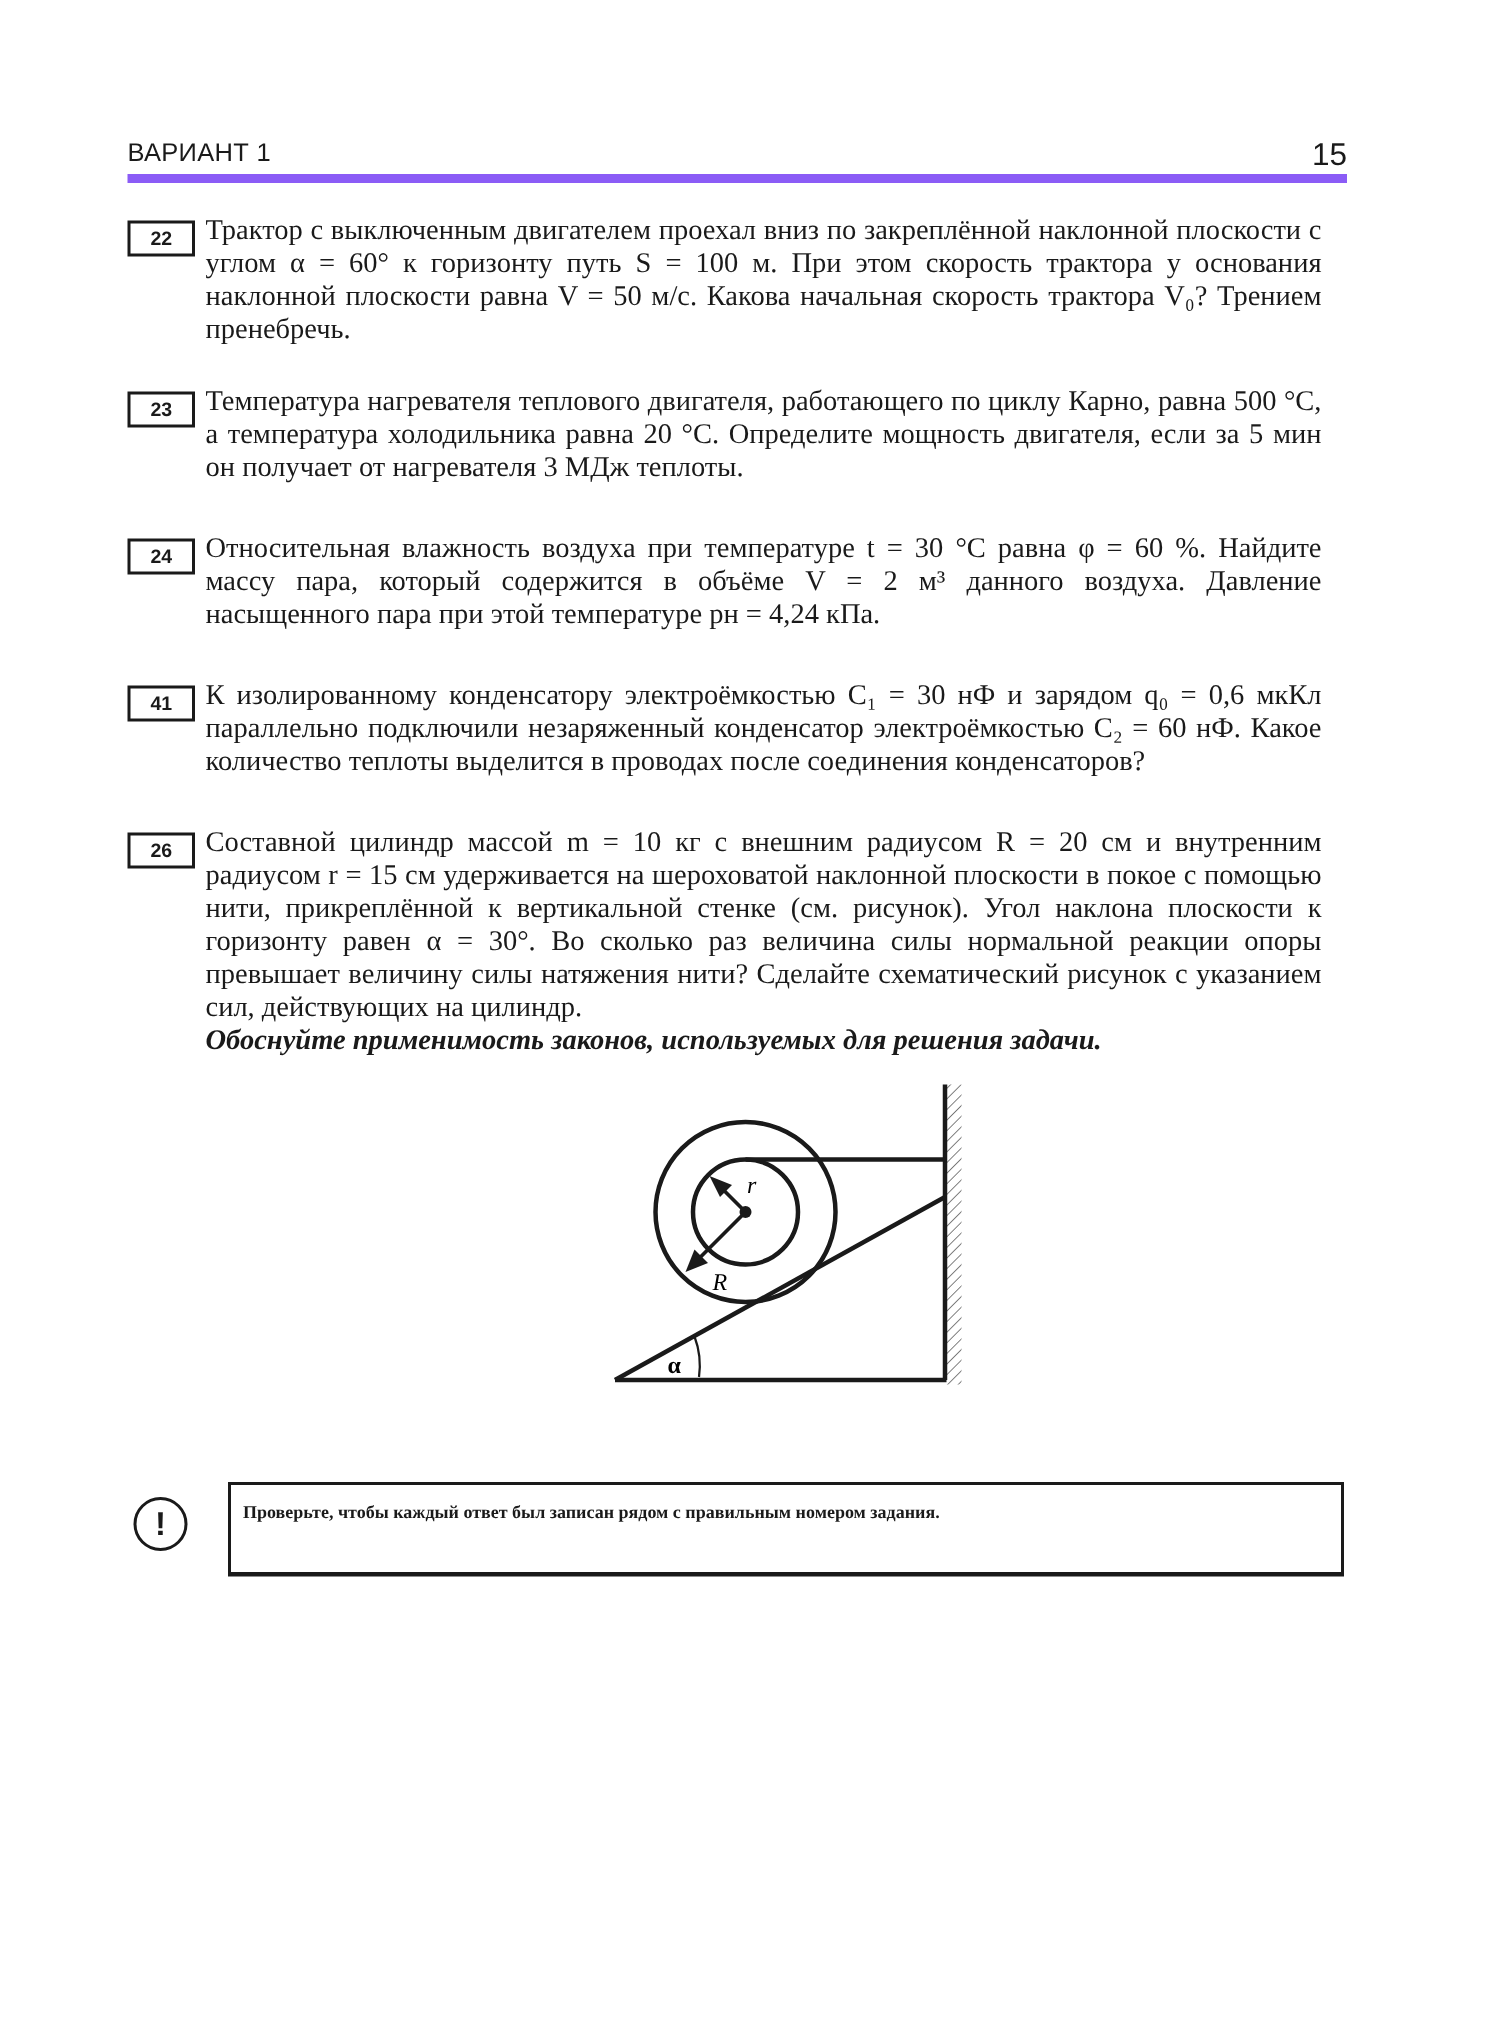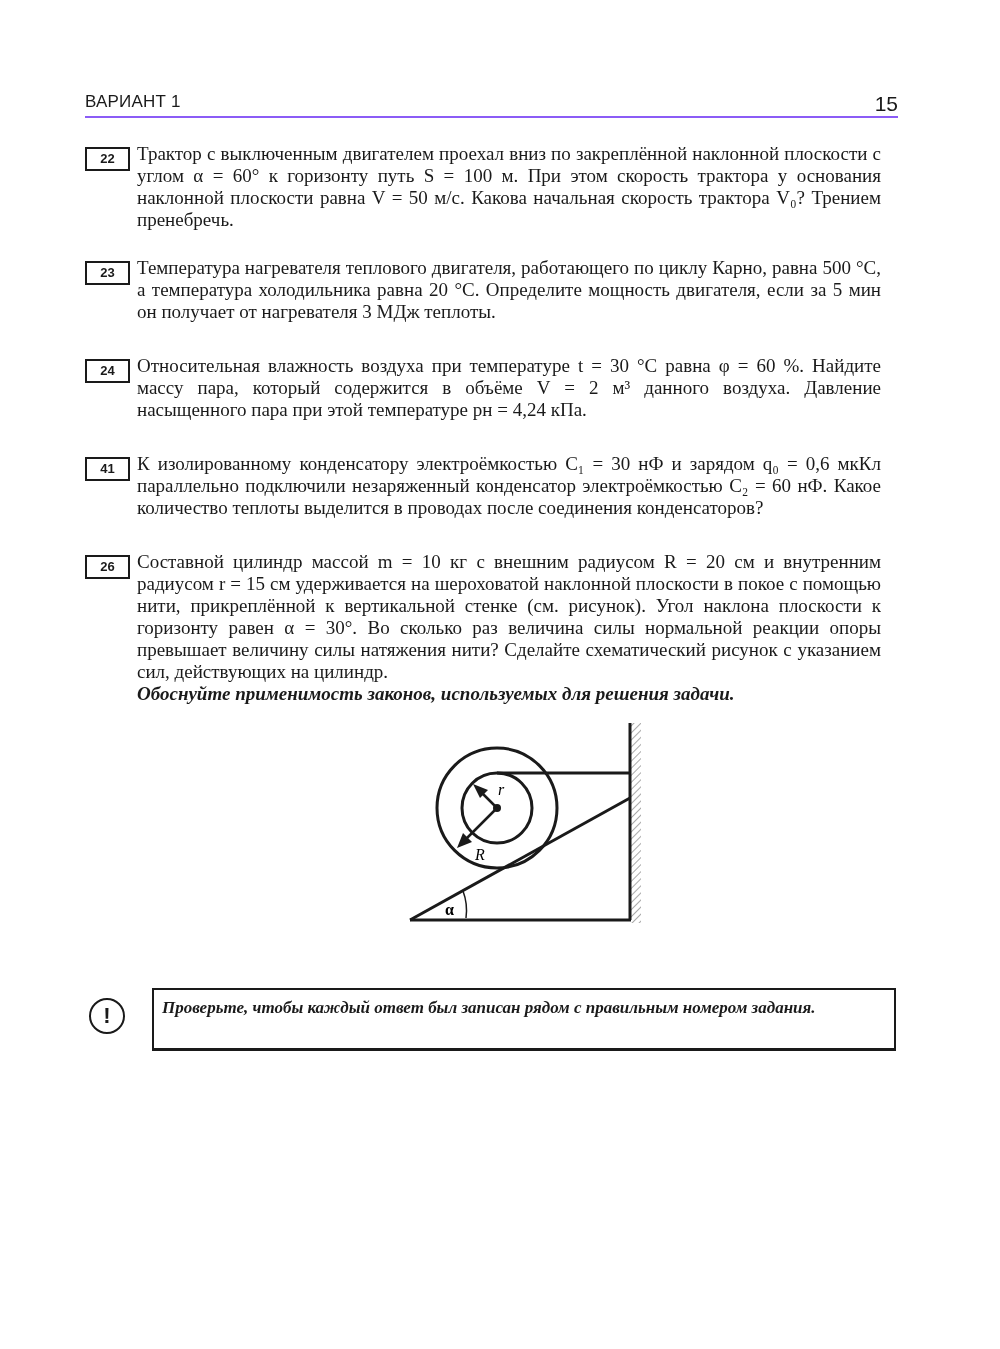--- a/index.html
+++ b/index.html
@@ -1,29 +1,29 @@
 <!DOCTYPE html>
 <html><head>
 <meta charset="utf-8">
 <style>
   html, body { margin:0; padding:0; background:#ffffff; }
   body { width:1000px; height:1349px; position:relative; font-family:"Liberation Serif", "DejaVu Serif", serif; color:#1a1a1a; }
-  .header { position:absolute; left:85px; top:92px; width:813px; height:24px; border-bottom:2px solid #8b5cf6; }
+  .header { position:absolute; left:85px; top:92px; width:813px; height:24px; border-bottom:6px solid #8b5cf6; }
   .header .variant { position:absolute; left:0; top:0; font-family:"Liberation Sans", sans-serif; font-size:17px; letter-spacing:0.2px; }
   .header .page { position:absolute; right:0; top:0; font-family:"Liberation Sans", sans-serif; font-size:21px; }
   .task { position:absolute; left:85px; width:813px; }
   .num { position:absolute; left:0; top:4px; width:41px; height:20px; border:2px solid #1a1a1a; font-family:"Liberation Sans", sans-serif; font-weight:bold; font-size:13px; text-align:center; line-height:20px; }
   .text { position:absolute; left:52px; width:744px; font-size:19px; line-height:22px; text-align:justify; }
   .text p { margin:0; }
   .bi { font-weight:bold; font-style:italic; }
   .figure { position:absolute; left:405px; top:718px; width:250px; height:210px; }
   .note { position:absolute; left:85px; top:985px; width:813px; height:65px; }
   .note .excl { position:absolute; left:4px; top:13px; width:32px; height:32px; border:2px solid #1a1a1a; border-radius:50%; text-align:center; line-height:32px; font-weight:bold; font-size:22px; font-family:"Liberation Sans", sans-serif; }
   .note .box { position:absolute; left:67px; top:3px; width:740px; height:58px; border:2px solid #1a1a1a; border-bottom-width:3px; }
-  .note .box span { display:block; padding:7px 8px 0 8px; font-size:17px; line-height:22px; font-style:italic; font-weight:bold; text-align:justify; }
+  .note .box span { display:block; padding:7px 8px 0 8px; font-size:12px; line-height:22px; font-weight:bold; text-align:justify; }
 </style>
 </head>
 <body>
 
 <div class="header">
   <span class="variant">ВАРИАНТ 1</span>
   <span class="page">15</span>
 </div>
 
 <div class="task" style="top:143px">

